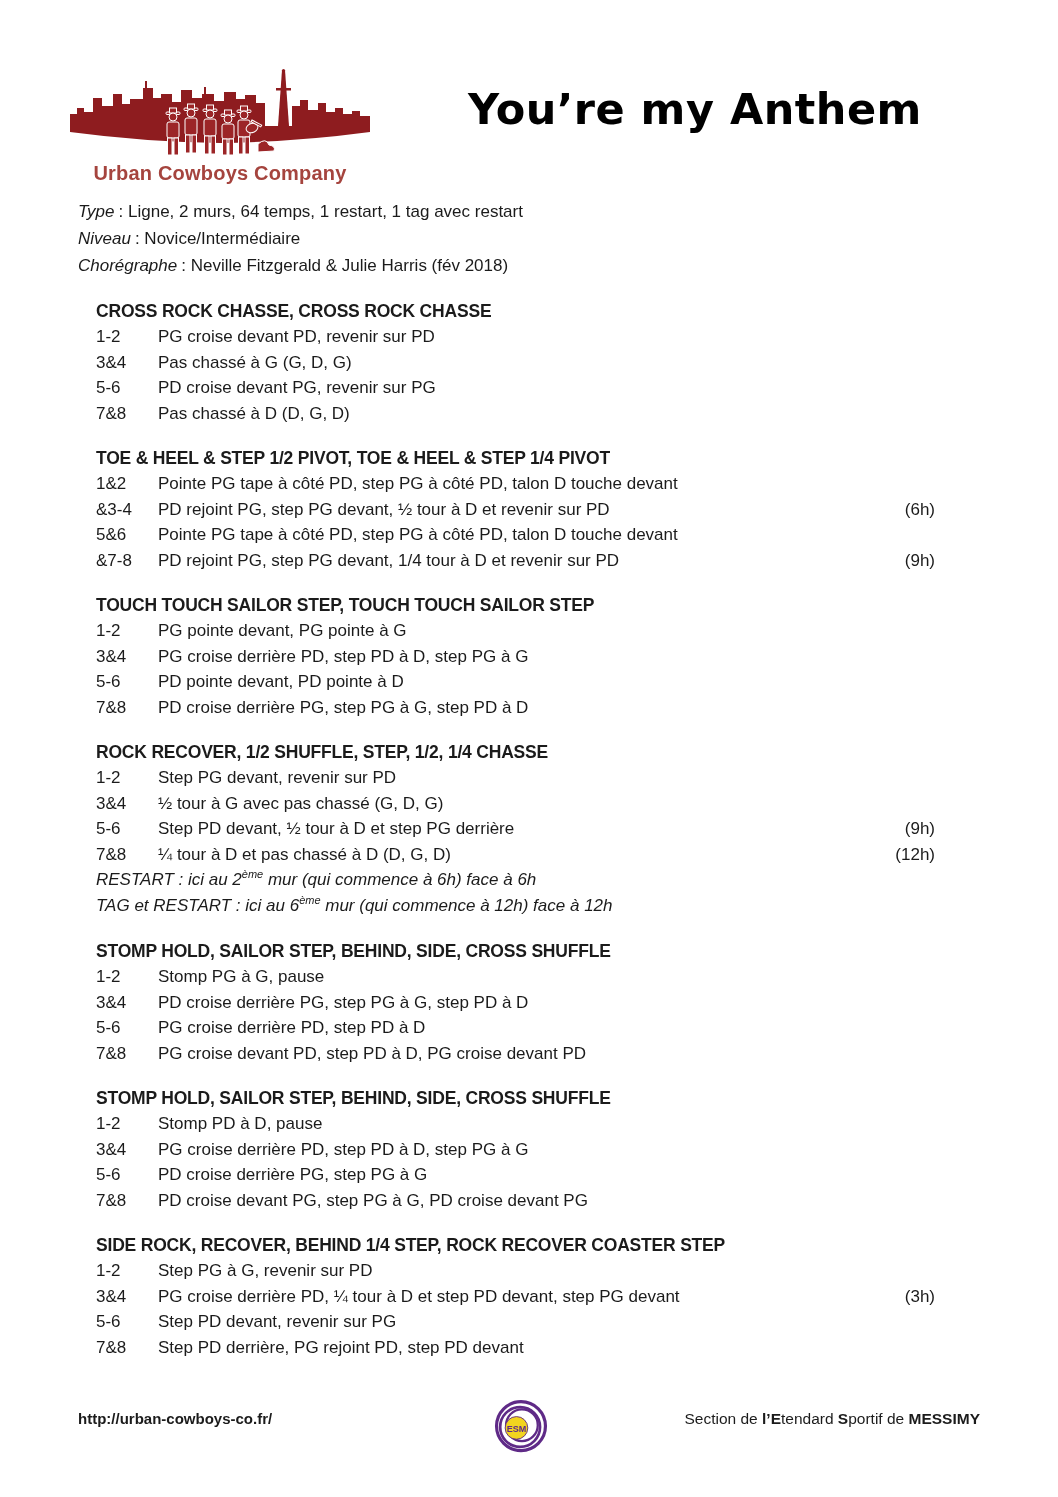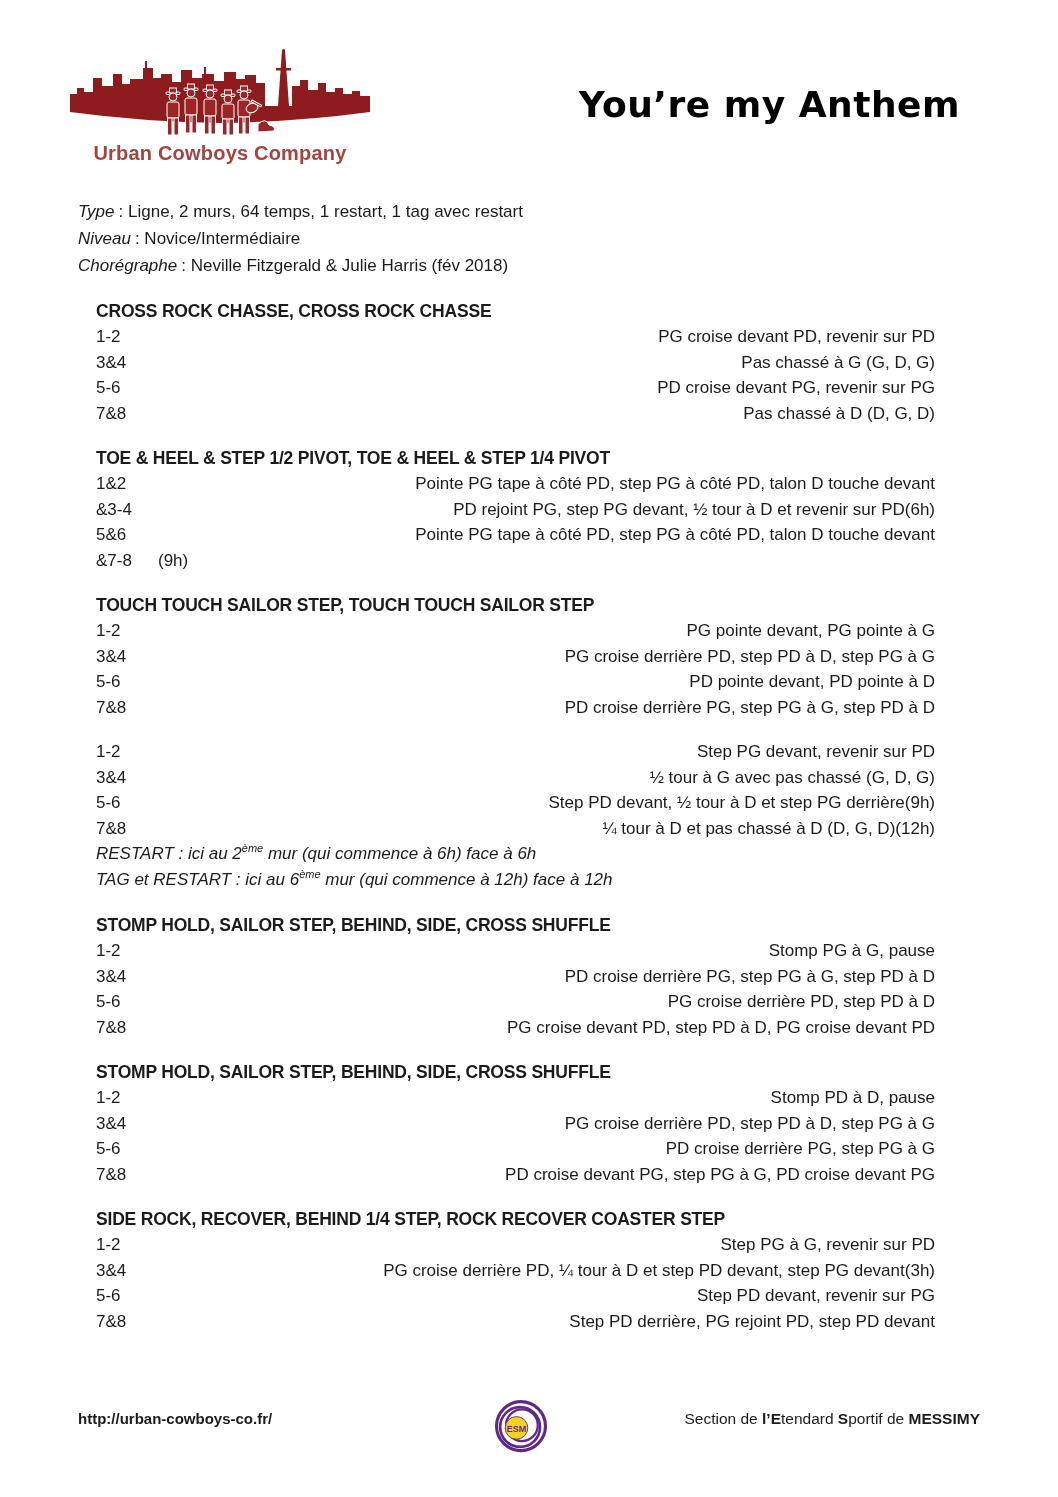--- a/index.html
+++ b/index.html
@@ -9,38 +9,38 @@
     --esm-yellow:#f2d41f;
     --ink:#1b1b1b;
   }
   html,body{margin:0;padding:0;background:#ffffff;}
   .page{
     position:relative;width:1058px;height:1497px;background:#ffffff;overflow:hidden;
     font-family:"Liberation Sans", sans-serif;color:var(--ink);
   }
   
   .header{position:relative;height:198px;}
-  .logo{position:absolute;left:70px;top:48px;width:300px;}
+  .logo{position:absolute;left:70px;top:68px;width:300px;}
   .logo svg{display:block;width:300px;height:94px;}
   .logo-text{margin-top:0;text-align:center;font-size:20px;font-weight:bold;color:var(--brand-red-light);letter-spacing:.2px;}
   .title{
-    position:absolute;left:430px;top:84px;width:530px;margin:0;text-align:right;
-    font-family:"DejaVu Sans", sans-serif;font-size:36px;font-weight:600;color:#000;letter-spacing:.5px;
+    position:absolute;left:430px;top:84px;width:530px;margin:0;text-align:center;
+    font-family:"DejaVu Sans", sans-serif;font-size:43px;font-weight:600;color:#000;letter-spacing:.5px;
   }
   
   .meta{margin:0 123px 0 78px;}
   .meta-row{font-size:17px;line-height:27px;}
   .meta-label{font-style:italic;margin-right:4px;}
   
   .content{margin:0 123px 0 78px;}
   .section{margin-top:19px;margin-left:18px;}
   .sec-title{margin:0;font-size:17.5px;font-weight:bold;line-height:26px;letter-spacing:-0.2px;}
   .step{display:flex;font-size:17px;line-height:25.5px;}
   .count{flex:none;width:62px;}
-  .text{flex:1;text-align:right;}
+  .text{flex:1;}
   .marker{flex:none;white-space:nowrap;}
   .note{font-style:italic;font-size:17px;line-height:26px;}
   .note sup{font-size:11px;line-height:0;}
   
   .footer{position:absolute;left:0;top:1394px;width:1058px;height:80px;}
   .url{position:absolute;left:78px;top:16px;font-size:15px;font-weight:bold;}
   .esm{position:absolute;left:492px;top:2px;width:58px;height:62px;}
   .esm svg{display:block;width:58px;height:62px;}
   .credit{position:absolute;right:78px;top:16px;font-size:15.5px;}
   .credit b{font-weight:bold;}
@@ -206,20 +206,21 @@
   </div>
 
   <div class="step">
     <span class="count">5&amp;6</span>
     <span class="text">Pointe PG tape à côté PD, step PG à côté PD, talon D touche devant</span>
     <span class="marker"></span>
   </div>
 
   <div class="step">
     <span class="count">&amp;7-8</span>
+    <span class="text">PD rejoint PG, step PG devant, 1/4 tour à D et revenir sur PD</span>
     <span class="marker">(9h)</span>
   </div>
 </div>
     <div class="notes"></div>
   </section>
 
   <section class="section">
     <h2 class="sec-title">TOUCH TOUCH SAILOR STEP, TOUCH TOUCH SAILOR STEP</h2>
     <div class="steps">
   <div class="step">
@@ -243,20 +244,21 @@
   <div class="step">
     <span class="count">7&amp;8</span>
     <span class="text">PD croise derrière PG, step PG à G, step PD à D</span>
     <span class="marker"></span>
   </div>
 </div>
     <div class="notes"></div>
   </section>
 
   <section class="section">
+    <h2 class="sec-title">ROCK RECOVER, 1/2 SHUFFLE, STEP, 1/2, 1/4 CHASSE</h2>
     <div class="steps">
   <div class="step">
     <span class="count">1-2</span>
     <span class="text">Step PG devant, revenir sur PD</span>
     <span class="marker"></span>
   </div>
 
   <div class="step">
     <span class="count">3&amp;4</span>
     <span class="text">½ tour à G avec pas chassé (G, D, G)</span>

